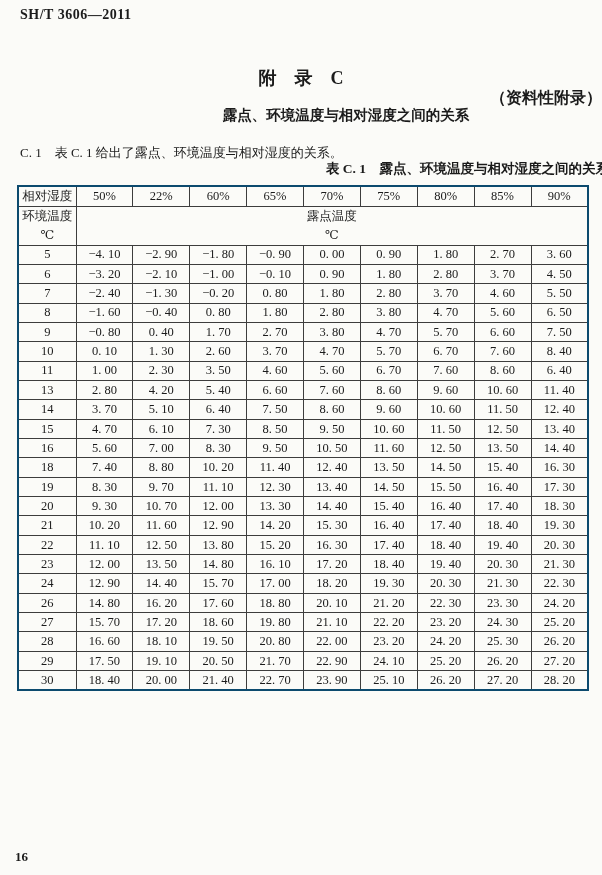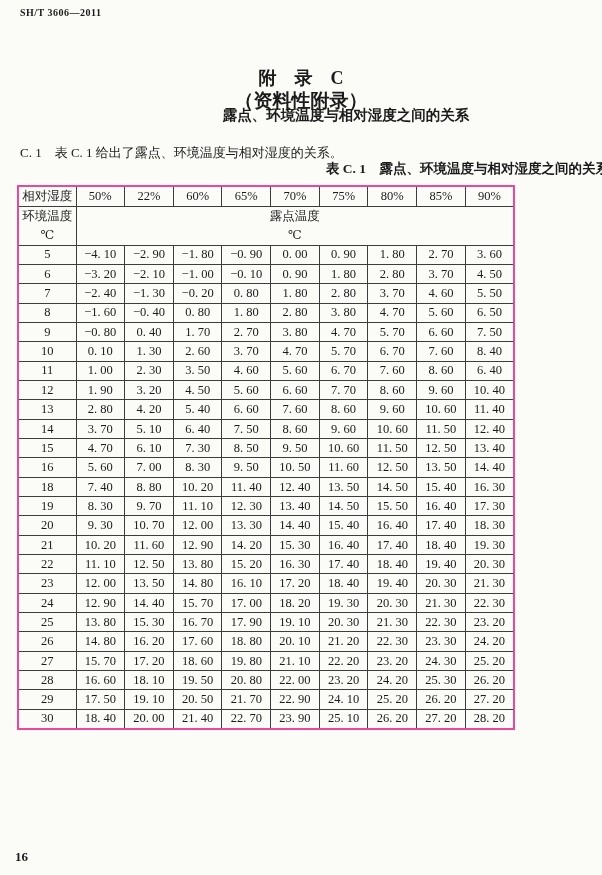--- a/index.html
+++ b/index.html
@@ -14,40 +14,40 @@
     margin: 0 auto;
     background: #fbfbf8;
     color: #1b1b1b;
     font-family: "Liberation Serif", "DejaVu Serif", serif;
     overflow: hidden;
   }
   .doc-code {
     position: absolute;
     top: 7px;
     left: 20px;
-    font-size: 10px;
+    font-size: 14px;
     font-weight: bold;
     letter-spacing: 0.5px;
   }
   .appendix-title {
     position: absolute;
     top: 66px;
     left: 0;
     width: 100%;
     text-align: center;
     font-size: 18px;
     font-weight: bold;
   }
   .appendix-subtitle {
     position: absolute;
     top: 88px;
     left: 0;
     width: 100%;
-    text-align: center;
-    font-size: 19px;
+    text-align: right;
+    font-size: 16px;
     font-weight: bold;
   }
   .appendix-heading {
     position: absolute;
     top: 106px;
     left: 0;
     width: 100%;
     text-align: center;
     font-size: 14.5px;
     font-weight: bold;
@@ -68,24 +68,24 @@
     width: 100%;
     text-align: right;
     font-size: 13.5px;
     font-weight: bold;
     padding-left: 7px;
   }
   table.dew {
     position: absolute;
     top: 185px;
     left: 17px;
-    width: 498px;
+    width: 572px;
     border-collapse: collapse;
     table-layout: fixed;
-    border: 2px solid #ec4899;
+    border: 2px solid #0c4a6e;
   }
   table.dew th, table.dew td {
     border: 1px solid #3d3d3d;
     text-align: center;
     vertical-align: middle;
     padding: 0;
     font-weight: normal;
     font-size: 12.5px;
     line-height: 1;
     overflow: hidden;
@@ -237,32 +237,20 @@
           <td>2. 30</td>
           <td>3. 50</td>
           <td>4. 60</td>
           <td>5. 60</td>
           <td>6. 70</td>
           <td>7. 60</td>
           <td>8. 60</td>
           <td>6. 40</td>
         </tr>
         <tr>
-          <td>12</td>
-          <td>1. 90</td>
-          <td>3. 20</td>
-          <td>4. 50</td>
-          <td>5. 60</td>
-          <td>6. 60</td>
-          <td>7. 70</td>
-          <td>8. 60</td>
-          <td>9. 60</td>
-          <td>10. 40</td>
-        </tr>
-        <tr>
           <td>13</td>
           <td>2. 80</td>
           <td>4. 20</td>
           <td>5. 40</td>
           <td>6. 60</td>
           <td>7. 60</td>
           <td>8. 60</td>
           <td>9. 60</td>
           <td>10. 60</td>
           <td>11. 40</td>
@@ -381,32 +369,20 @@
           <td>14. 40</td>
           <td>15. 70</td>
           <td>17. 00</td>
           <td>18. 20</td>
           <td>19. 30</td>
           <td>20. 30</td>
           <td>21. 30</td>
           <td>22. 30</td>
         </tr>
         <tr>
-          <td>25</td>
-          <td>13. 80</td>
-          <td>15. 30</td>
-          <td>16. 70</td>
-          <td>17. 90</td>
-          <td>19. 10</td>
-          <td>20. 30</td>
-          <td>21. 30</td>
-          <td>22. 30</td>
-          <td>23. 20</td>
-        </tr>
-        <tr>
           <td>26</td>
           <td>14. 80</td>
           <td>16. 20</td>
           <td>17. 60</td>
           <td>18. 80</td>
           <td>20. 10</td>
           <td>21. 20</td>
           <td>22. 30</td>
           <td>23. 30</td>
           <td>24. 20</td>

